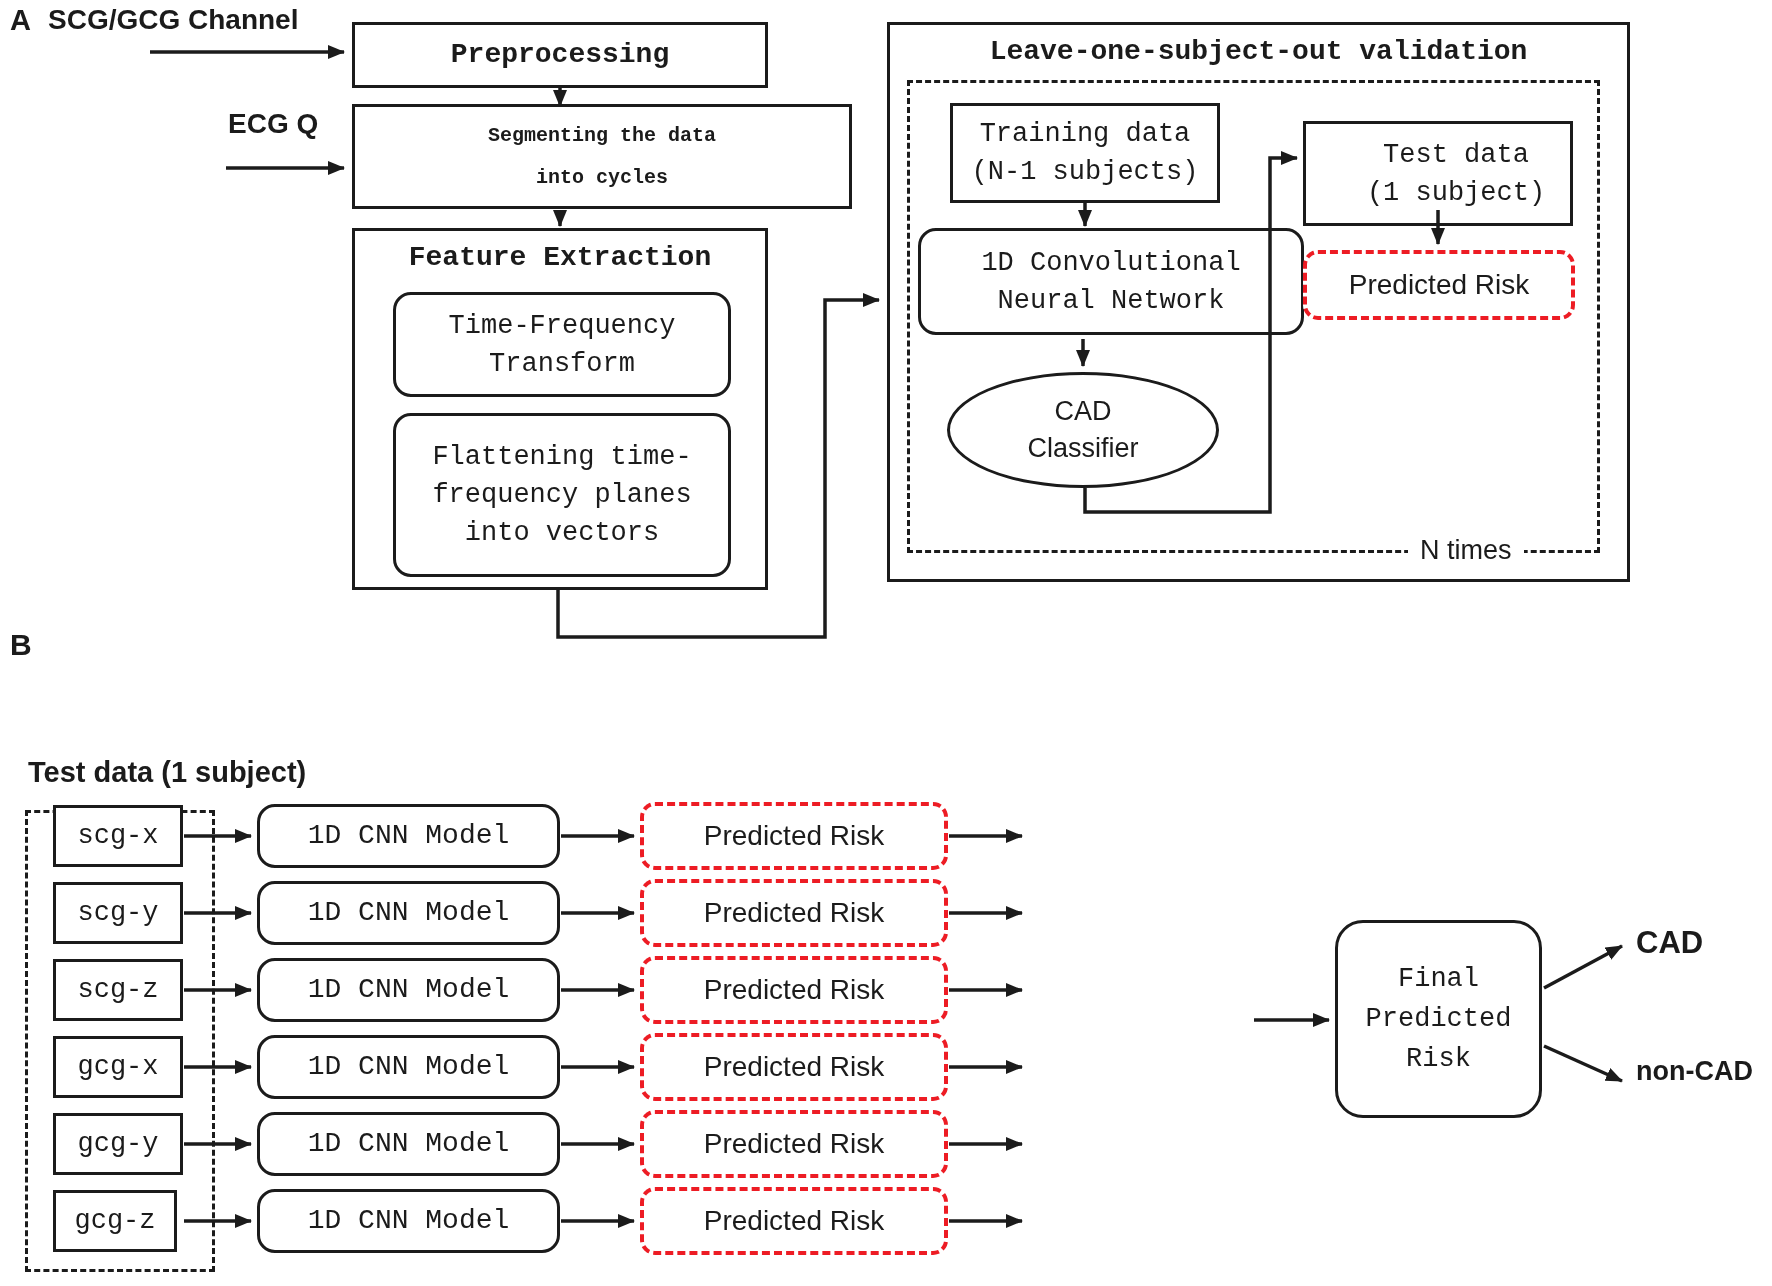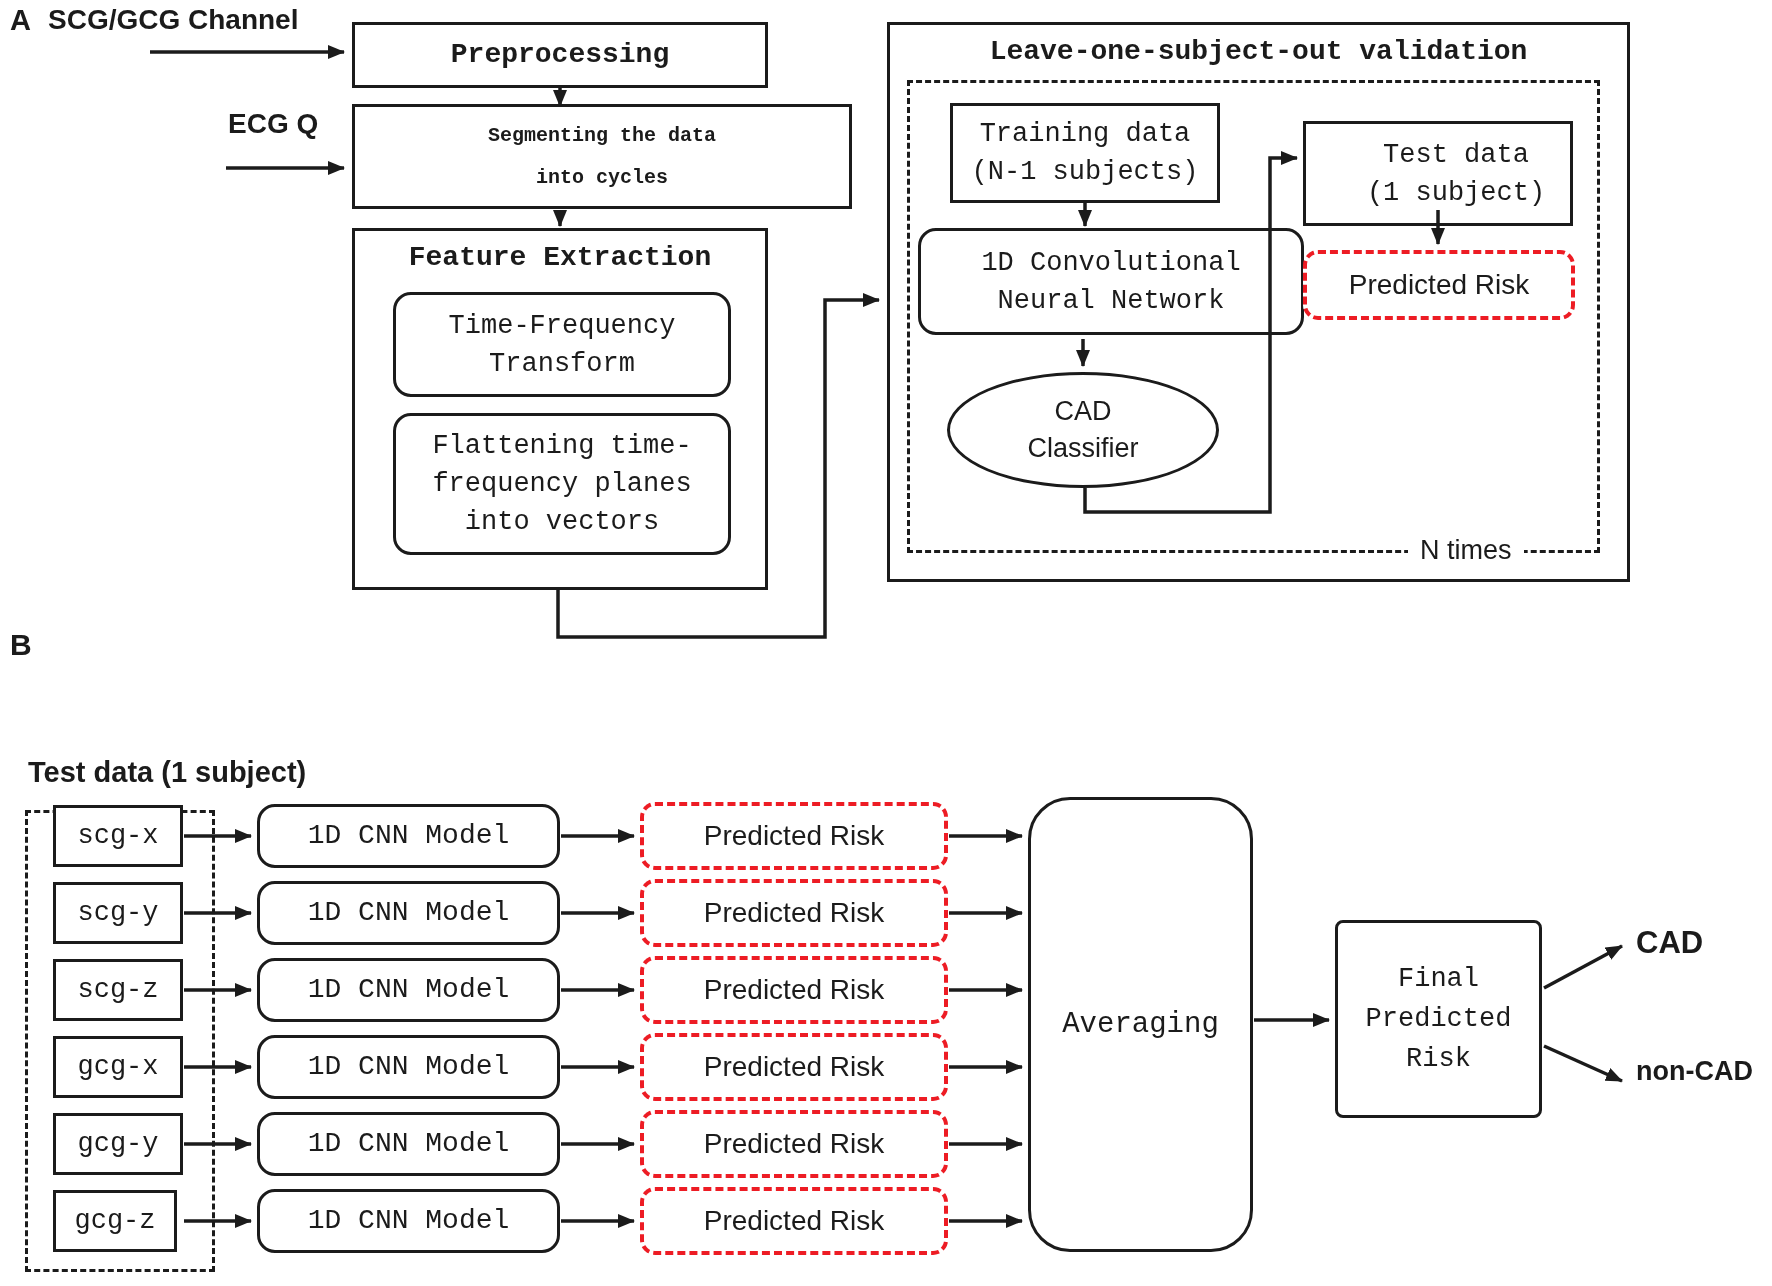--- a/index.html
+++ b/index.html
@@ -60,21 +60,21 @@
 
   <div class="box title-top bold" style="left:352px; top:228px; width:416px; height:362px; font-size:28px; padding-top:8px;">
     <span>Feature Extraction</span>
   </div>
 
   <div class="box round" style="left:393px; top:292px; width:338px; height:105px;">
     <span>Time-Frequency</span>
     <span>Transform</span>
   </div>
 
-  <div class="box round" style="left:393px; top:413px; width:338px; height:142px;">
+  <div class="box round" style="left:393px; top:413px; width:338px; height:164px;">
     <span>Flattening time-</span>
     <span>frequency planes</span>
     <span>into vectors</span>
   </div>
 
   <div class="box title-top bold" style="left:887px; top:22px; width:743px; height:560px; font-size:28px; padding-top:8px;">
     <span>Leave-one-subject-out validation</span>
   </div>
 
   <div class="dashedbox" style="left:907px; top:80px; width:693px; height:473px;"></div>
@@ -163,25 +163,22 @@
   <div class="box" style="left:53px; top:1190px; width:124px; height:62px;">
     <span>gcg-z</span>
     </div>
   <div class="box round" style="left:257px; top:1189px; width:303px; height:64px; font-size:28px;">
     <span>1D CNN Model</span>
     </div>
   <div class="redbox" style="left:640px; top:1187px; width:308px; height:68px;">
     <span>Predicted Risk</span>
     </div>
 
-  <div class="box biground" style="left:1028px; top:797px; width:225px; height:455px; font-size:29px;">
-    <span>Averaging</span>
-  </div>
-
-  <div class="box" style="left:1335px; top:920px; width:207px; height:198px; border-radius:8px; line-height:40px;">
+
+  <div class="box" style="left:1335px; top:920px; width:207px; height:198px; border-radius:28px; line-height:40px;">
     <span>Final</span>
     <span>Predicted</span>
     <span>Risk</span>
   </div>
 
   <div class="lbl bold" style="left:1636px; top:925px; font-size:31px;">CAD</div>
   <div class="lbl bold" style="left:1636px; top:1056px; font-size:27px;">non-CAD</div>
 
   <svg class="wires" width="1772" height="1286" viewBox="0 0 1772 1286">
     <defs>

